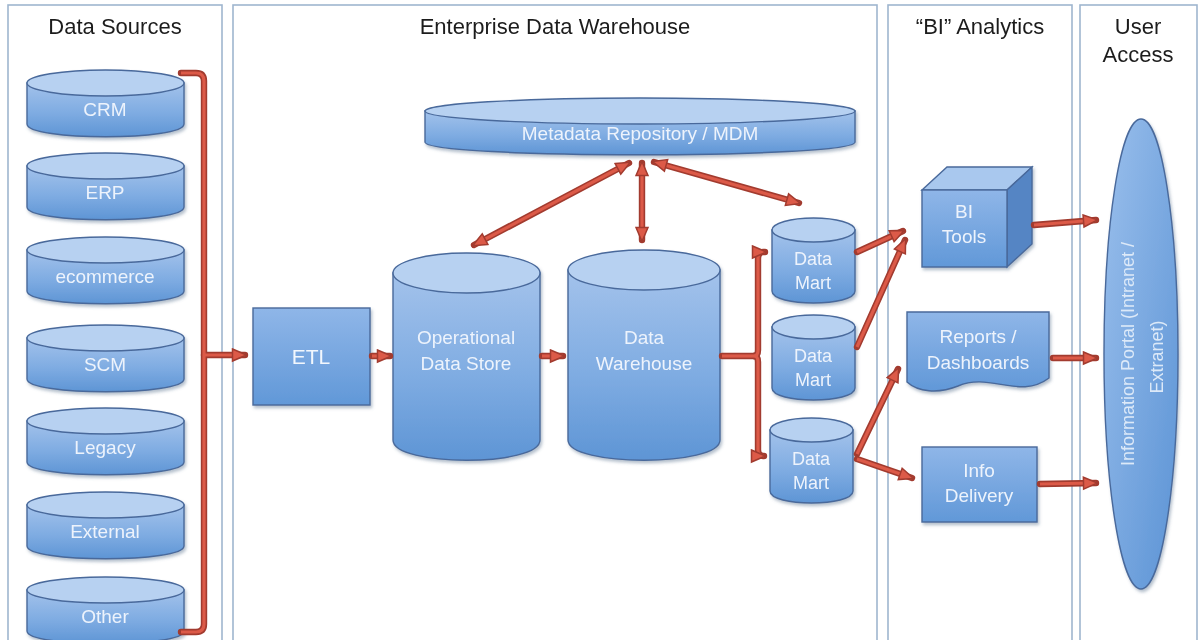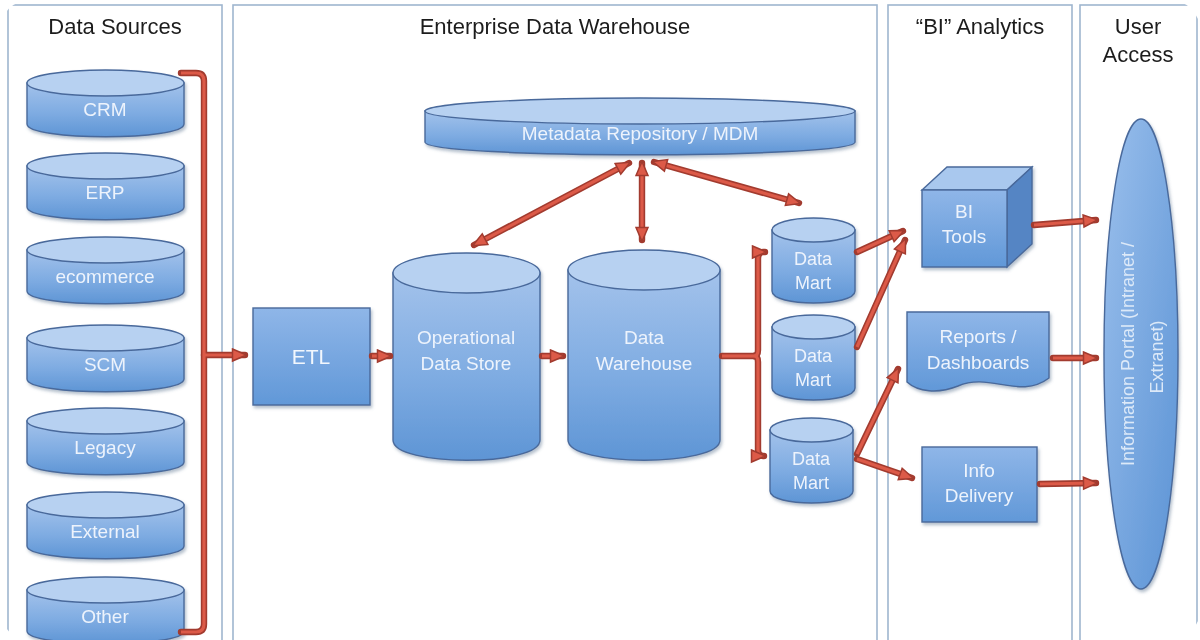--- a/index.html
+++ b/index.html
@@ -1,17 +1,17 @@
 <!DOCTYPE html>
 <html><head>
 <meta charset="utf-8">
 <style>
   html,body{margin:0;padding:0;background:#ffffff;}
   .stage{position:relative;width:1200px;height:640px;overflow:hidden;background:#ffffff;
-         font-family:"Liberation Sans", sans-serif;border-radius:30px;}
+         font-family:"Liberation Sans", sans-serif;}
   svg text{font-family:"Liberation Sans", sans-serif;}
   .hdr{font-size:22px;fill:#1c1c1c;}
   .lbl{font-size:19px;fill:#edf3fc;}
   .lbl-sm{font-size:18px;fill:#edf3fc;}
   .lbl-lg{font-size:21px;fill:#f2f7fd;}
   .portal-lbl{font-size:18px;fill:#dce9f8;}
   .panel{fill:#ffffff;stroke:#9fb6cf;stroke-width:1.6;}
   .node{stroke:#49699b;stroke-width:1.4;}
   .pipe-outer{stroke:#a23b2f;stroke-width:6.4;fill:none;stroke-linecap:round;stroke-linejoin:round;}
   .pipe-inner{stroke:#dc5a48;stroke-width:3.2;fill:none;stroke-linecap:butt;stroke-linejoin:round;}

